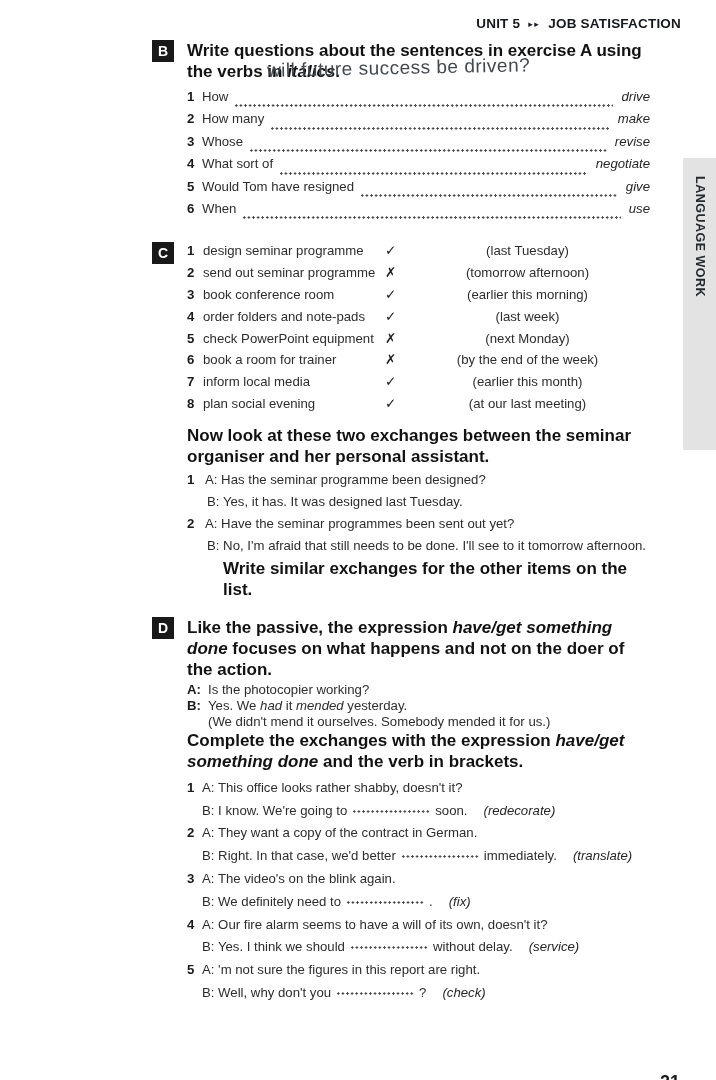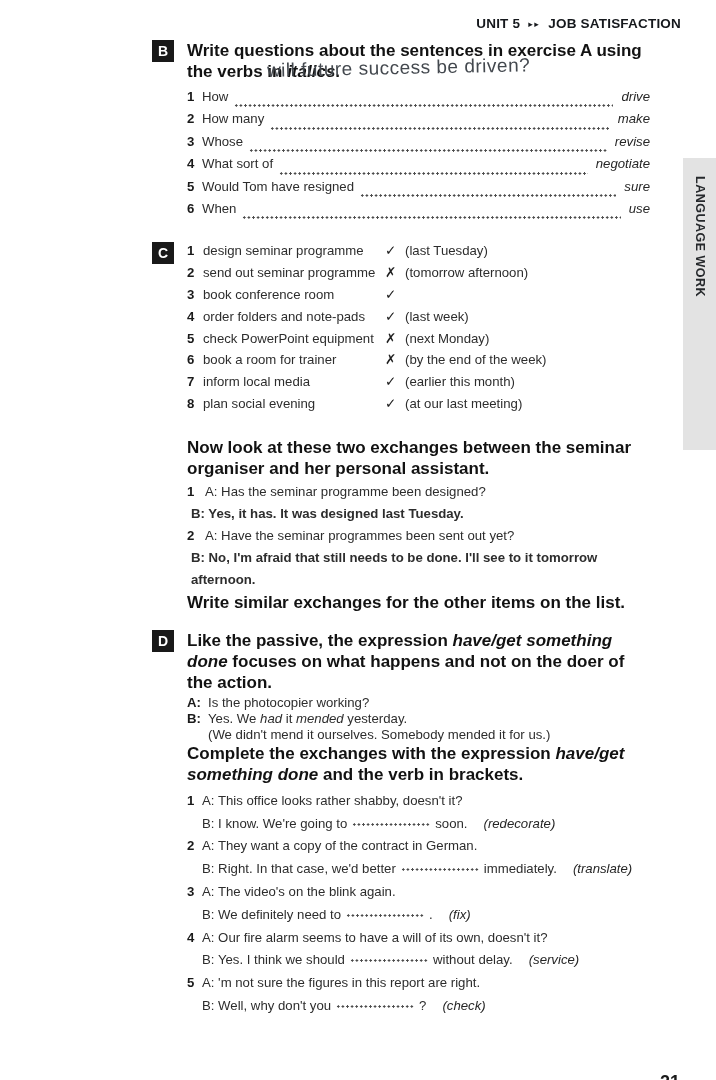--- a/index.html
+++ b/index.html
@@ -52,28 +52,28 @@
     font-size:19px;color:#43484e;letter-spacing:.5px;transform:rotate(-1.2deg);white-space:nowrap;
   }
 
   
   .sec-c{margin-top:19px;}
   .c-rows{margin-top:2px;}
   .c-row{display:flex;align-items:baseline;height:21.8px;}
   .c-num{width:16px;flex:none;font-weight:bold;color:#1a1a1a;}
   .c-task{width:182px;flex:none;}
   .c-mark{width:20px;flex:none;font-size:13.5px;color:#1e1e1e;}
-  .c-time{flex:1;}
-  .subh{margin-top:20px;}
+  .c-time{flex:1;text-align:center;}
+  .subh{margin-top:8px;}
   .exchanges{margin-top:2px;}
   .xrow{display:flex;line-height:22px;}
   .xnum{width:18px;flex:none;font-weight:bold;color:#1a1a1a;}
   .xtext{flex:1;}
-  .xb{margin-left:4px;line-height:22px;font-weight:bold;}
-  .closing{margin-top:1px;}
+  .xb{margin-left:20px;line-height:22px;}
+  .closing{margin-top:1px;margin-left:36px;}
 
   
   .sec-d{margin-top:17px;}
   .d-example{margin-top:2px;}
   .dex-row{display:flex;line-height:16px;}
   .dex-label{width:21px;flex:none;font-weight:bold;color:#1a1a1a;}
   .dex-text{flex:1;}
   .dex-text .it{font-style:italic;}
   .dex-note{margin-left:21px;line-height:16px;}
   .instruction{margin-top:0;}
@@ -132,21 +132,21 @@
         <div class="b-row">
           <span class="b-num">4</span>
           <span class="b-label">What sort of</span>
           <span class="leader"></span>
           <span class="b-verb">negotiate</span>
         </div>
         <div class="b-row">
           <span class="b-num">5</span>
           <span class="b-label">Would Tom have resigned</span>
           <span class="leader"></span>
-          <span class="b-verb">sure</span>
+          <span class="b-verb">give</span>
         </div>
         <div class="b-row">
           <span class="b-num">6</span>
           <span class="b-label">When</span>
           <span class="leader"></span>
           <span class="b-verb">use</span>
         </div>
       </div>
     </div>
 
@@ -162,20 +162,21 @@
         <div class="c-row">
           <span class="c-num">2</span>
           <span class="c-task">send out seminar programme</span>
           <span class="c-mark">✗</span>
           <span class="c-time">(tomorrow afternoon)</span>
         </div>
         <div class="c-row">
           <span class="c-num">3</span>
           <span class="c-task">book conference room</span>
           <span class="c-mark">✓</span>
+          <span class="c-time">(earlier this morning)</span>
         </div>
         <div class="c-row">
           <span class="c-num">4</span>
           <span class="c-task">order folders and note-pads</span>
           <span class="c-mark">✓</span>
           <span class="c-time">(last week)</span>
         </div>
         <div class="c-row">
           <span class="c-num">5</span>
           <span class="c-task">check PowerPoint equipment</span>

